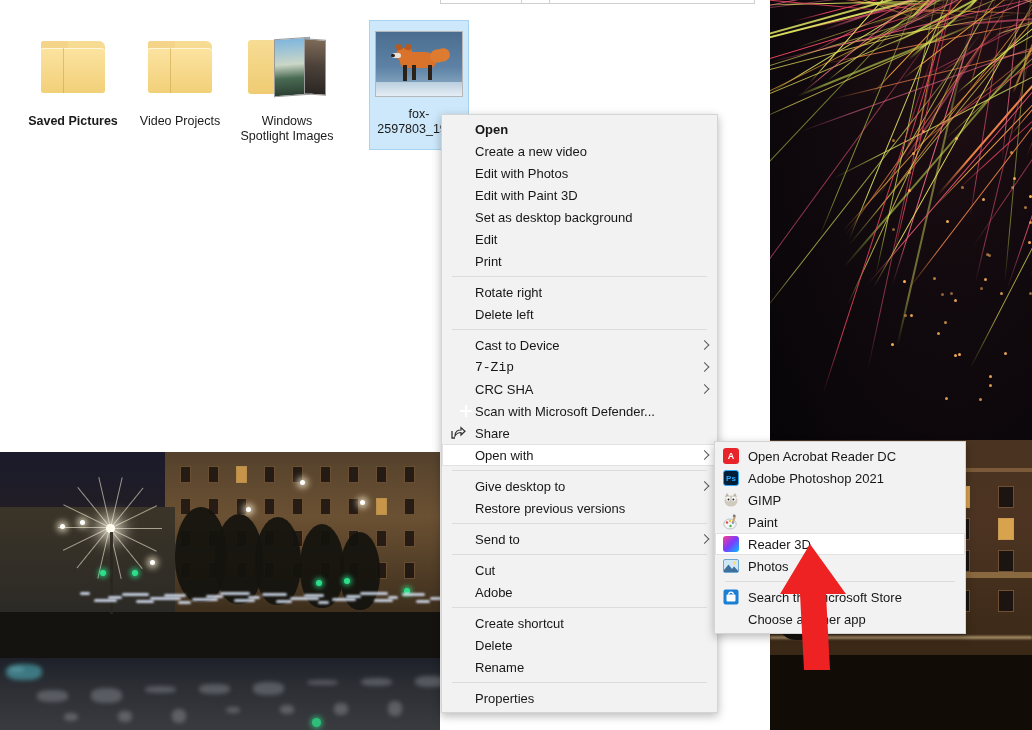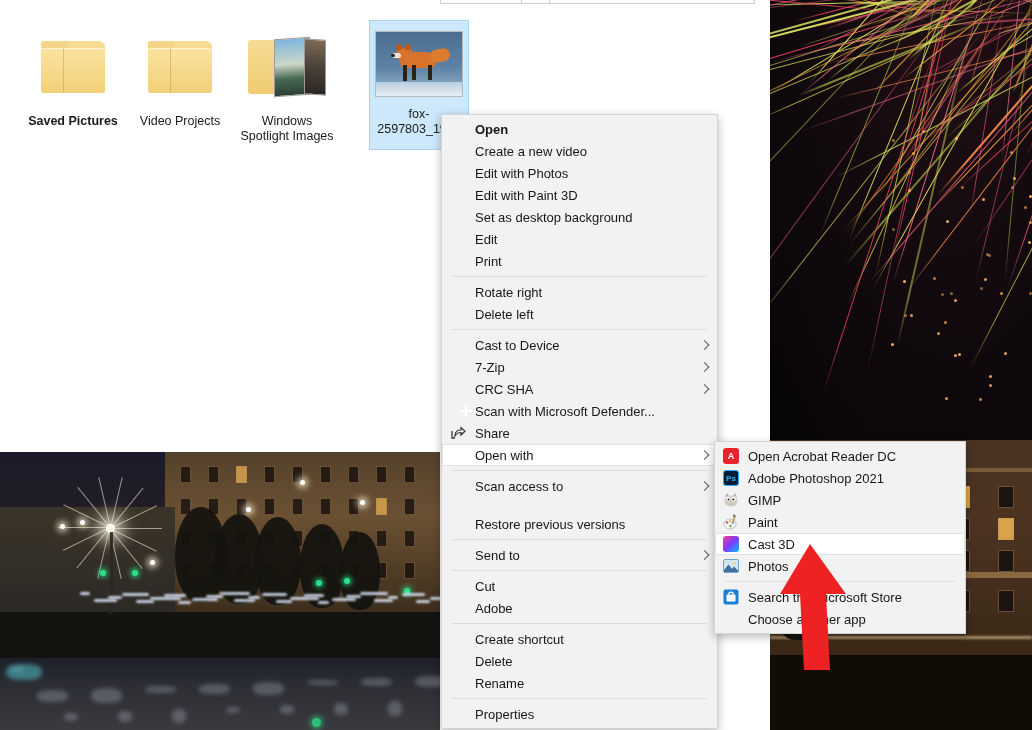--- a/index.html
+++ b/index.html
@@ -513,21 +513,21 @@
         <span>Rotate right</span>
       </div>
       <div class="mi" style="height: 22px;">
         <span>Delete left</span>
       </div>
       <div class="sep"></div>
       <div class="mi" style="height: 22px;">
         <span>Cast to Device</span>
         <span class="arw"></span>
       </div>
-      <div class="mi" style="height: 22px;">
+      <div class="mi" style="height: 22px; font-family: Liberation Mono, monospace;">
         <span>7-Zip</span>
         <span class="arw"></span>
       </div>
       <div class="mi" style="height: 22px;">
         <span>CRC SHA</span>
         <span class="arw"></span>
       </div>
       <div class="mi" style="height: 22px;">
         <span class="ico"><span class="shield"></span></span>
         <span>Scan with Microsoft Defender...</span>
@@ -538,24 +538,24 @@
             <path d="M5 11 C5 6 8 5 11 5 V2.5 L15 6.2 L11 10 V7.5 C8.5 7.5 6.5 8.5 5 11 Z" fill="none" stroke="#333" stroke-width="1.2"></path>
           </svg></span>
         <span>Share</span>
       </div>
       <div class="mi hl" style="height: 22px;">
         <span>Open with</span>
         <span class="arw"></span>
       </div>
       <div class="sep"></div>
       <div class="mi" style="height: 22px;">
-        <span>Scan access to</span>
+        <span>Give desktop to</span>
         <span class="arw"></span>
       </div>
-      <div class="mi" style="height: 22px; margin-top: 16px;">
+      <div class="mi" style="height: 22px;">
         <span>Restore previous versions</span>
       </div>
       <div class="sep"></div>
       <div class="mi" style="height: 22px;">
         <span>Send to</span>
         <span class="arw"></span>
       </div>
       <div class="sep"></div>
       <div class="mi" style="height: 22px;">
         <span>Cut</span>
@@ -612,21 +612,21 @@
             <circle cx="7.5" cy="12" r="1.2" fill="#4bb04b"></circle>
             <rect x="10" y="1" width="2" height="8" fill="#c9a06a" transform="rotate(18 11 5)"></rect>
             <rect x="10" y="0.5" width="2" height="2.6" fill="#777" transform="rotate(18 11 2)"></rect>
           </svg></span>
         <span>Paint</span>
       </div>
       <div class="mi hl" style="height: 22px;">
         <span class="ico">
           <span class="app p3d"></span>
         </span>
-        <span>Cast 3D</span>
+        <span>Reader 3D</span>
       </div>
       <div class="mi" style="height: 22px;">
         <span class="ico"><svg width="16" height="16" viewBox="0 0 16 16">
             <rect x="0.5" y="1.5" width="15" height="13" rx="1.5" fill="#cfe7f7" stroke="#6ea8cf"></rect>
             <path d="M1 12 L5.5 6.5 L9 11 L11 8.5 L15 12.8 L15 14 L1 14 Z" fill="#3f6f9c"></path>
             <circle cx="11.6" cy="5" r="1.5" fill="#ffd86b"></circle>
           </svg></span>
         <span>Photos</span>
       </div>
       <div class="sep"></div>

